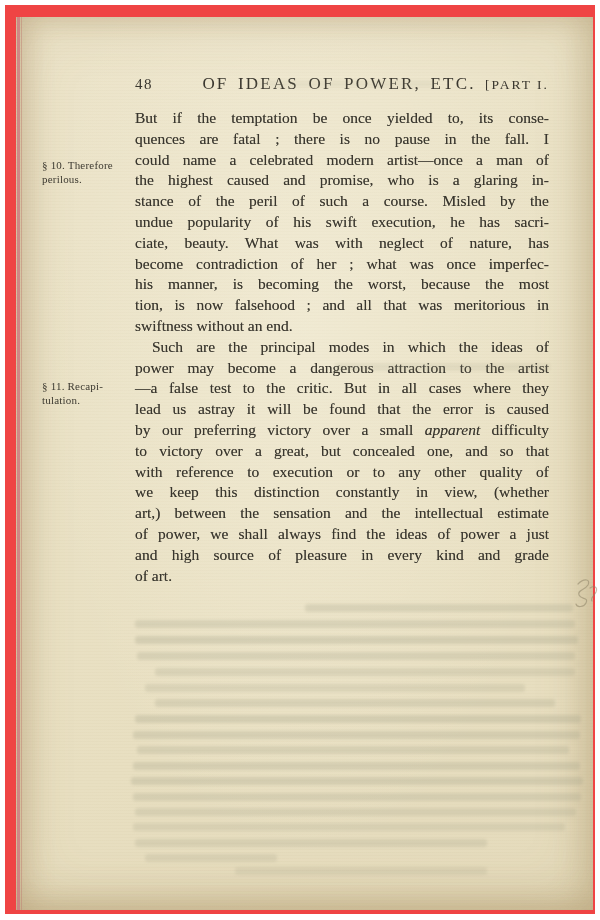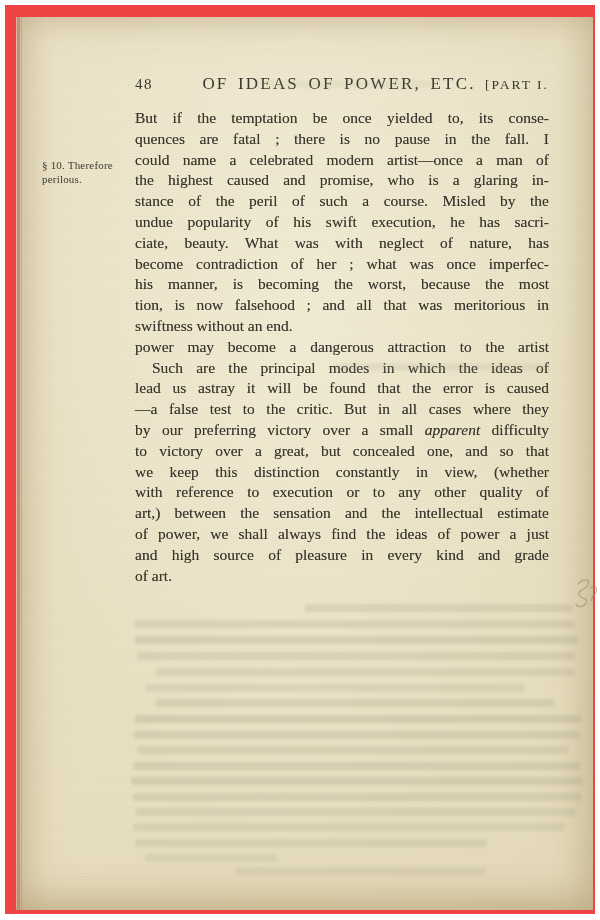--- a/index.html
+++ b/index.html
@@ -86,41 +86,45 @@
       <span class="pgnum">48</span>
       <span class="rtitle">OF IDEAS OF POWER, ETC.</span>
       <span class="plabel">[PART I.</span>
     </div>
 
     <div class="note note1">
       <div>§ 10. Therefore</div>
       <div>perilous.</div>
     </div>
 
+    <div class="note note2">
+      <div>§ 11. Recapi-</div>
+      <div>tulation.</div>
+    </div>
 
     <div class="bodytext">
         <div class="bline"><span>But if the temptation be once yielded to, its conse-</span></div>
         <div class="bline"><span>quences are fatal ; there is no pause in the fall. I</span></div>
         <div class="bline"><span>could name a celebrated modern artist—once a man of</span></div>
         <div class="bline"><span>the highest caused and promise, who is a glaring in-</span></div>
         <div class="bline"><span>stance of the peril of such a course. Misled by the</span></div>
         <div class="bline"><span>undue popularity of his swift execution, he has sacri-</span></div>
         <div class="bline"><span>ciate, beauty. What was with neglect of nature, has</span></div>
         <div class="bline"><span>become contradiction of her ; what was once imperfec-</span></div>
         <div class="bline"><span>his manner, is becoming the worst, because the most</span></div>
         <div class="bline"><span>tion, is now falsehood ; and all that was meritorious in</span></div>
         <div class="bline end"><span>swiftness without an end.</span></div>
+        <div class="bline indent"><span>Such are the principal modes in which the ideas of</span></div>
         <div class="bline"><span>power may become a dangerous attraction to the artist</span></div>
-        <div class="bline indent"><span>Such are the principal modes in which the ideas of</span></div>
+        <div class="bline"><span>—a false test to the critic. But in all cases where they</span></div>
         <div class="bline"><span>lead us astray it will be found that the error is caused</span></div>
-        <div class="bline"><span>—a false test to the critic. But in all cases where they</span></div>
         <div class="bline"><span>by our preferring victory over a small </span><span class="it">apparent</span><span> difficulty</span></div>
         <div class="bline"><span>to victory over a great, but concealed one, and so that</span></div>
+        <div class="bline"><span>with reference to execution or to any other quality of</span></div>
         <div class="bline"><span>we keep this distinction constantly in view, (whether</span></div>
-        <div class="bline"><span>with reference to execution or to any other quality of</span></div>
         <div class="bline"><span>art,) between the sensation and the intellectual estimate</span></div>
         <div class="bline"><span>of power, we shall always find the ideas of power a just</span></div>
         <div class="bline"><span>and high source of pleasure in every kind and grade</span></div>
         <div class="bline end"><span>of art.</span></div>
       </div>
 
     <div class="ghosts">
         <div class="ghost" style="left: 239px; top: 63px; width: 180px; opacity: 0.1;"></div>
         <div class="ghost" style="left: 319px; top: 346px; width: 215px; opacity: 0.16;"></div>
         <div class="ghost" style="left: 289px; top: 587px; width: 268px; opacity: 0.26;"></div>

